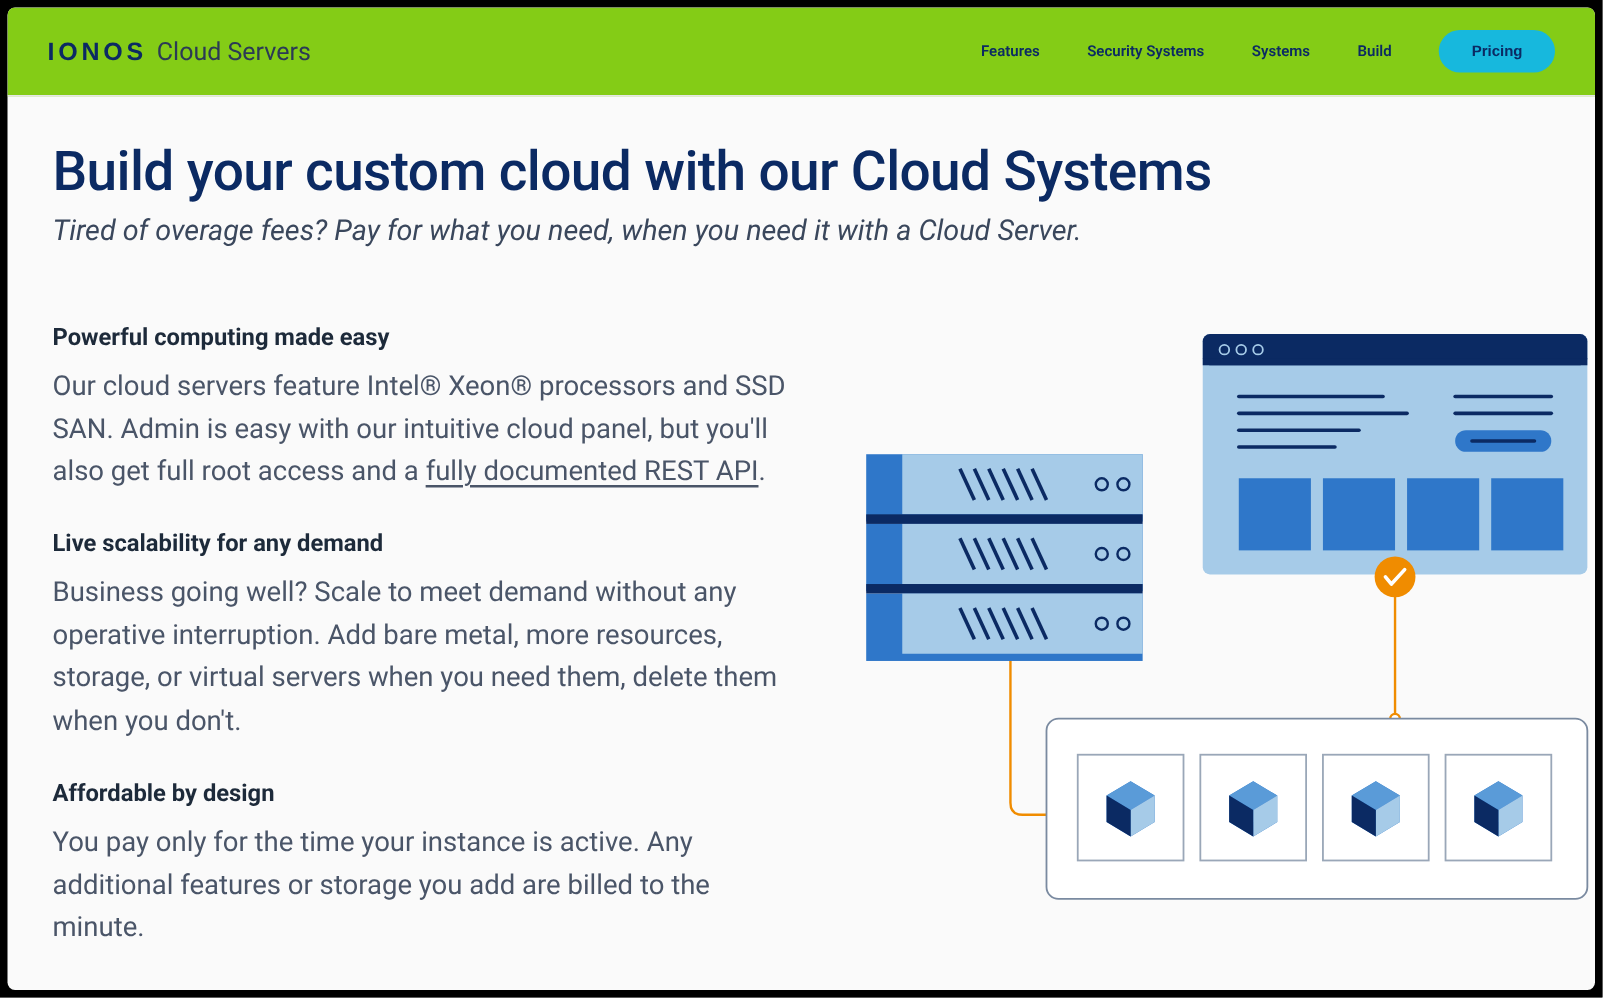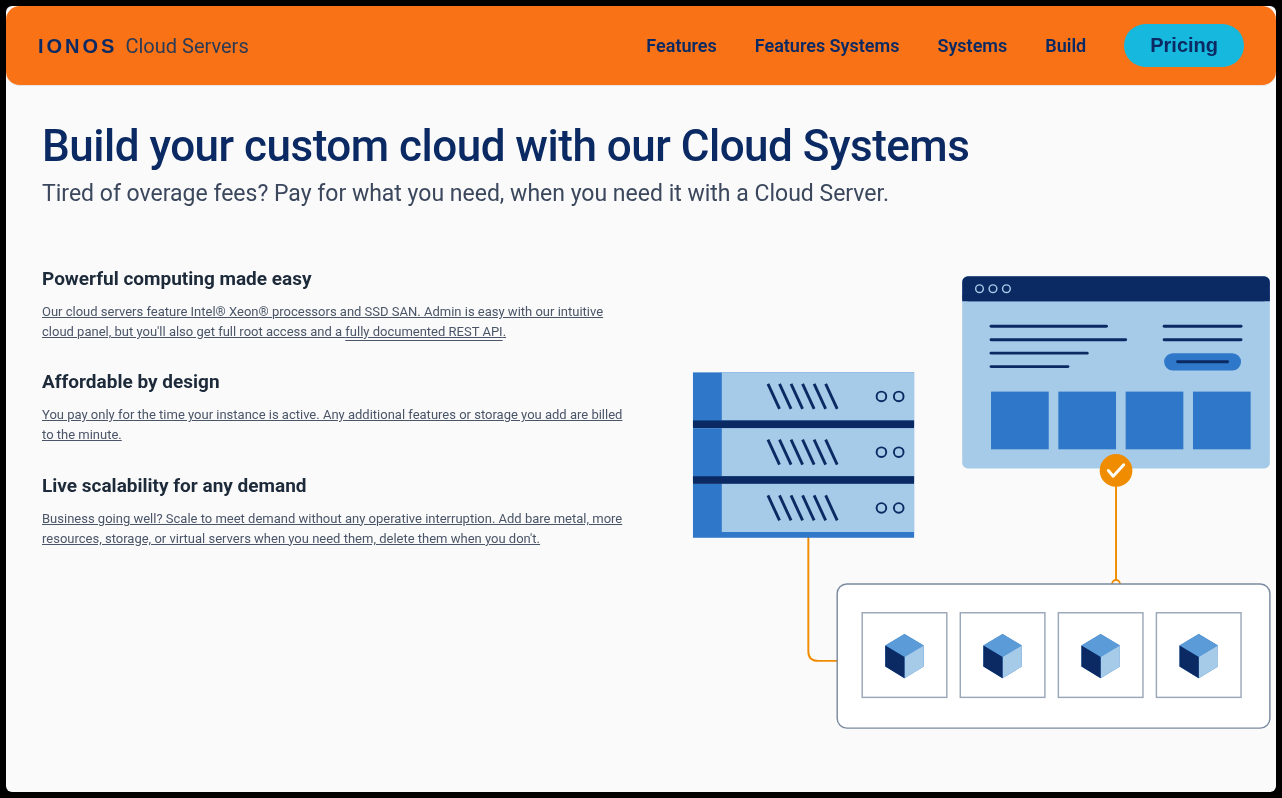--- a/index.html
+++ b/index.html
@@ -21,52 +21,51 @@
     width: 100%;
     height: 100%;
     background: #fafafa;
     border-radius: 6px;
     overflow: hidden;
     display: flex;
     flex-direction: column;
   }
   
   .header {
-    background: #f97316;
+    background: #84cc16;
     display: flex;
     align-items: center;
     padding: 18px 32px 18px 32px;
     border-bottom: 1px solid #e6e6e6;
-    border-radius: 14px;
   }
   .logo-wrap { display: flex; align-items: baseline; gap: 8px; }
   .logo {
     font-weight: 800;
     font-size: 20px;
     letter-spacing: 3px;
     color: #0b2a63;
     font-family: Arial, sans-serif;
   }
   .logo-sub {
     font-size: 20px;
     color: #2b3a55;
   }
   .nav { margin-left: auto; display: flex; align-items: center; gap: 38px; }
   .nav a {
     color: #0b2a63;
     font-weight: 600;
-    font-size: 18px;
+    font-size: 12px;
     text-decoration: none;
     cursor: pointer;
   }
   .pricing-btn {
     background: #17b8dd;
     color: #0b2a63;
     font-weight: 700;
-    font-size: 20px;
+    font-size: 12px;
     padding: 10px 26px;
     border-radius: 999px;
     cursor: pointer;
     border: none;
   }
   
   .main {
     flex: 1;
     padding: 34px 36px 0 36px;
     overflow: hidden;
@@ -75,35 +74,35 @@
     font-size: 44px;
     font-weight: 500;
     color: #0b2a63;
     margin-bottom: 8px;
     letter-spacing: -0.5px;
   }
   .page-sub {
     font-size: 23px;
     color: #3a475c;
     margin-bottom: 60px;
+    font-style: italic;
   }
   .content-row { display: flex; gap: 20px; }
   .col-left { width: 590px; }
   .feature { margin-bottom: 28px; }
   .feature h3 {
     font-size: 19px;
     font-weight: 700;
     color: #1d2a3a;
     margin-bottom: 12px;
   }
   .feature p {
-    font-size: 13px;
+    font-size: 22px;
     line-height: 1.55;
     color: #4a5568;
-    text-decoration: underline;
   }
   .feature a {
     color: #4a5568;
     text-decoration: underline;
     text-underline-offset: 4px;
     cursor: pointer;
   }
   
   .col-right {
     flex: 1;
@@ -123,46 +122,46 @@
 <div class="frame">
   <div class="page">
 
     <header class="header">
       <div class="logo-wrap">
         <span class="logo">IONOS</span>
         <span class="logo-sub">Cloud Servers</span>
       </div>
       <nav class="nav">
         <a>Features</a>
-        <a>Features Systems</a>
+        <a>Security Systems</a>
         <a>Systems</a>
         <a>Build</a>
         <button class="pricing-btn">Pricing</button>
       </nav>
     </header>
 
     <main class="main">
       <h1 class="page-title">Build your custom cloud with our Cloud Systems</h1>
       <p class="page-sub">Tired of overage fees? Pay for what you need, when you need it with a Cloud Server.</p>
 
       <div class="content-row">
         <div class="col-left">
           <div class="feature">
             <h3>Powerful computing made easy</h3>
             <p>
               <span>Our cloud servers feature Intel® Xeon® processors and SSD SAN. Admin is easy with our intuitive cloud panel, but you'll also get full root access and a </span><a>fully documented REST API</a><span>.</span>
             </p>
           </div>
           <div class="feature">
+            <h3>Live scalability for any demand</h3>
+            <p>Business going well? Scale to meet demand without any operative interruption. Add bare metal, more resources, storage, or virtual servers when you need them, delete them when you don't.</p>
+          </div>
+          <div class="feature">
             <h3>Affordable by design</h3>
             <p>You pay only for the time your instance is active. Any additional features or storage you add are billed to the minute.</p>
-          </div>
-          <div class="feature">
-            <h3>Live scalability for any demand</h3>
-            <p>Business going well? Scale to meet demand without any operative interruption. Add bare metal, more resources, storage, or virtual servers when you need them, delete them when you don't.</p>
           </div>
         </div>
 
         <div class="col-right">
           <svg class="illus" viewBox="0 0 630 520">
 
             <path d="M150 290 L150 410 Q150 420 160 420 L190 420" stroke="#f08c00" stroke-width="2" fill="none"></path>
             <path d="M470 220 L470 340" stroke="#f08c00" stroke-width="2" fill="none"></path>
             <circle cx="470" cy="340" r="4" fill="#fff" stroke="#f08c00" stroke-width="2"></circle>
 

